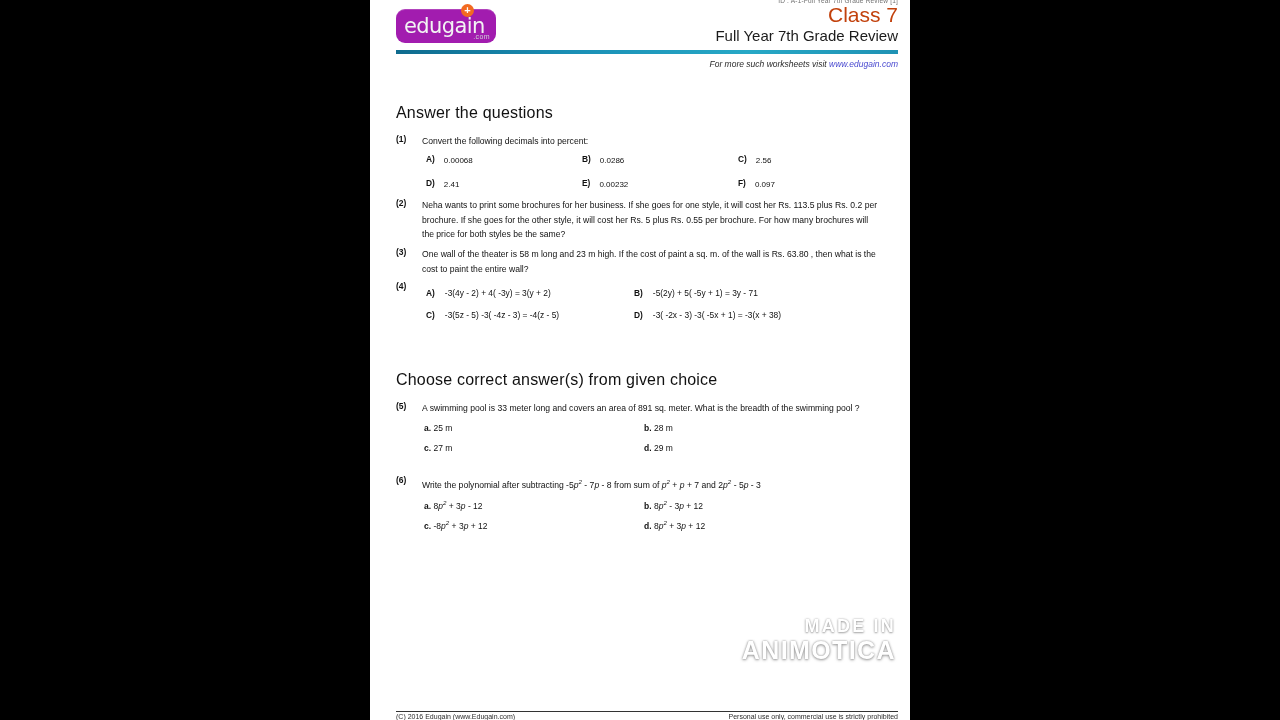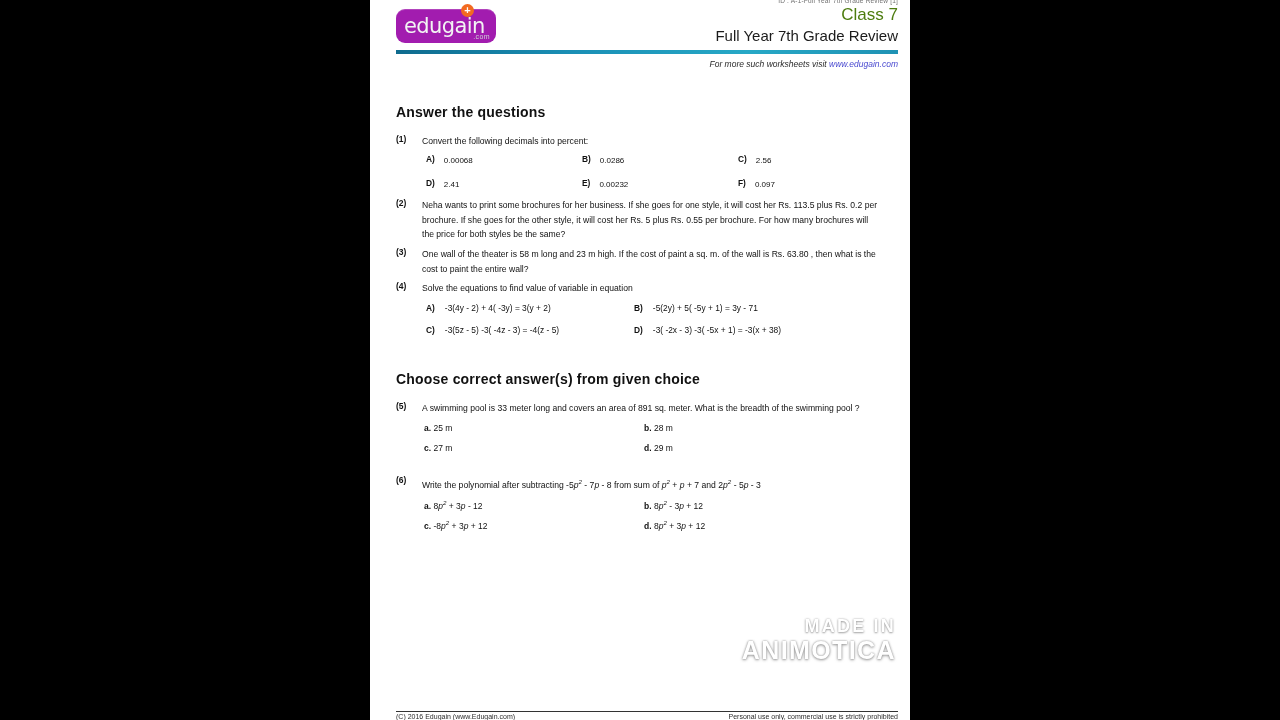--- a/index.html
+++ b/index.html
@@ -89,22 +89,22 @@
     text-align: center;
     font-weight: 700;
   }
   .title-block {
     position: absolute;
     right: 12px;
     top: 4px;
     text-align: right;
   }
   .title-main {
-    font-size: 17px;
-    color: #4d7c0f;
+    font-size: 21px;
+    color: #c2410c;
     font-family: "Liberation Sans", sans-serif;
     line-height: 22px;
     white-space: nowrap;
   }
   .title-sub {
     font-size: 15px;
     color: #1b1b1b;
     line-height: 20px;
     white-space: nowrap;
   }
@@ -127,22 +127,22 @@
   }
   .visit-link {
     color: #4a4ad0;
     font-style: italic;
   }
 
   
   .section-head {
     position: absolute;
     left: 26px;
-    font-size: 14px;
-    font-weight: 700;
+    font-size: 16px;
+    font-weight: 400;
     color: #111;
     letter-spacing: .2px;
   }
   .sec1 { top: 104px; }
   .sec2 { top: 371px; }
 
   .q {
     position: absolute;
     left: 26px;
     width: 492px;
@@ -310,21 +310,20 @@
         <div class="q-body" style="width:460px;">Neha wants to print some brochures for her business. If she goes for one style, it will cost her Rs. 113.5 plus Rs. 0.2 per brochure. If she goes for the other style, it will cost her Rs. 5 plus Rs. 0.55 per brochure. For how many brochures will the price for both styles be the same?</div>
       </div>
 
       <div class="q" style="top:247px;">
         <div class="q-num">(3)</div>
         <div class="q-body" style="width:460px;">One wall of the theater is 58 m long and 23 m high. If the cost of paint a sq. m. of the wall is Rs. 63.80 , then what is the cost to paint the entire wall?</div>
       </div>
 
       <div class="q" style="top:281px;">
         <div class="q-num">(4)</div>
-        <div class="q-body">Solve the equations to find value of variable in equation</div>
         <div class="opt-grid2" style="height:46px;">
           <div class="opt2" style="left:30px; top:0px;"><span class="lbl">A)</span><span class="val">-3(4y - 2) + 4( -3y) = 3(y + 2)</span></div>
           <div class="opt2" style="left:238px; top:0px;"><span class="lbl">B)</span><span class="val">-5(2y) + 5( -5y + 1) = 3y - 71</span></div>
           <div class="opt2" style="left:30px; top:22px;"><span class="lbl">C)</span><span class="val">-3(5z - 5) -3( -4z - 3) = -4(z - 5)</span></div>
           <div class="opt2" style="left:238px; top:22px;"><span class="lbl">D)</span><span class="val">-3( -2x - 3) -3( -5x + 1) = -3(x + 38)</span></div>
         </div>
       </div>
 
       <div class="section-head sec2">Choose correct answer(s) from given choice</div>
 

